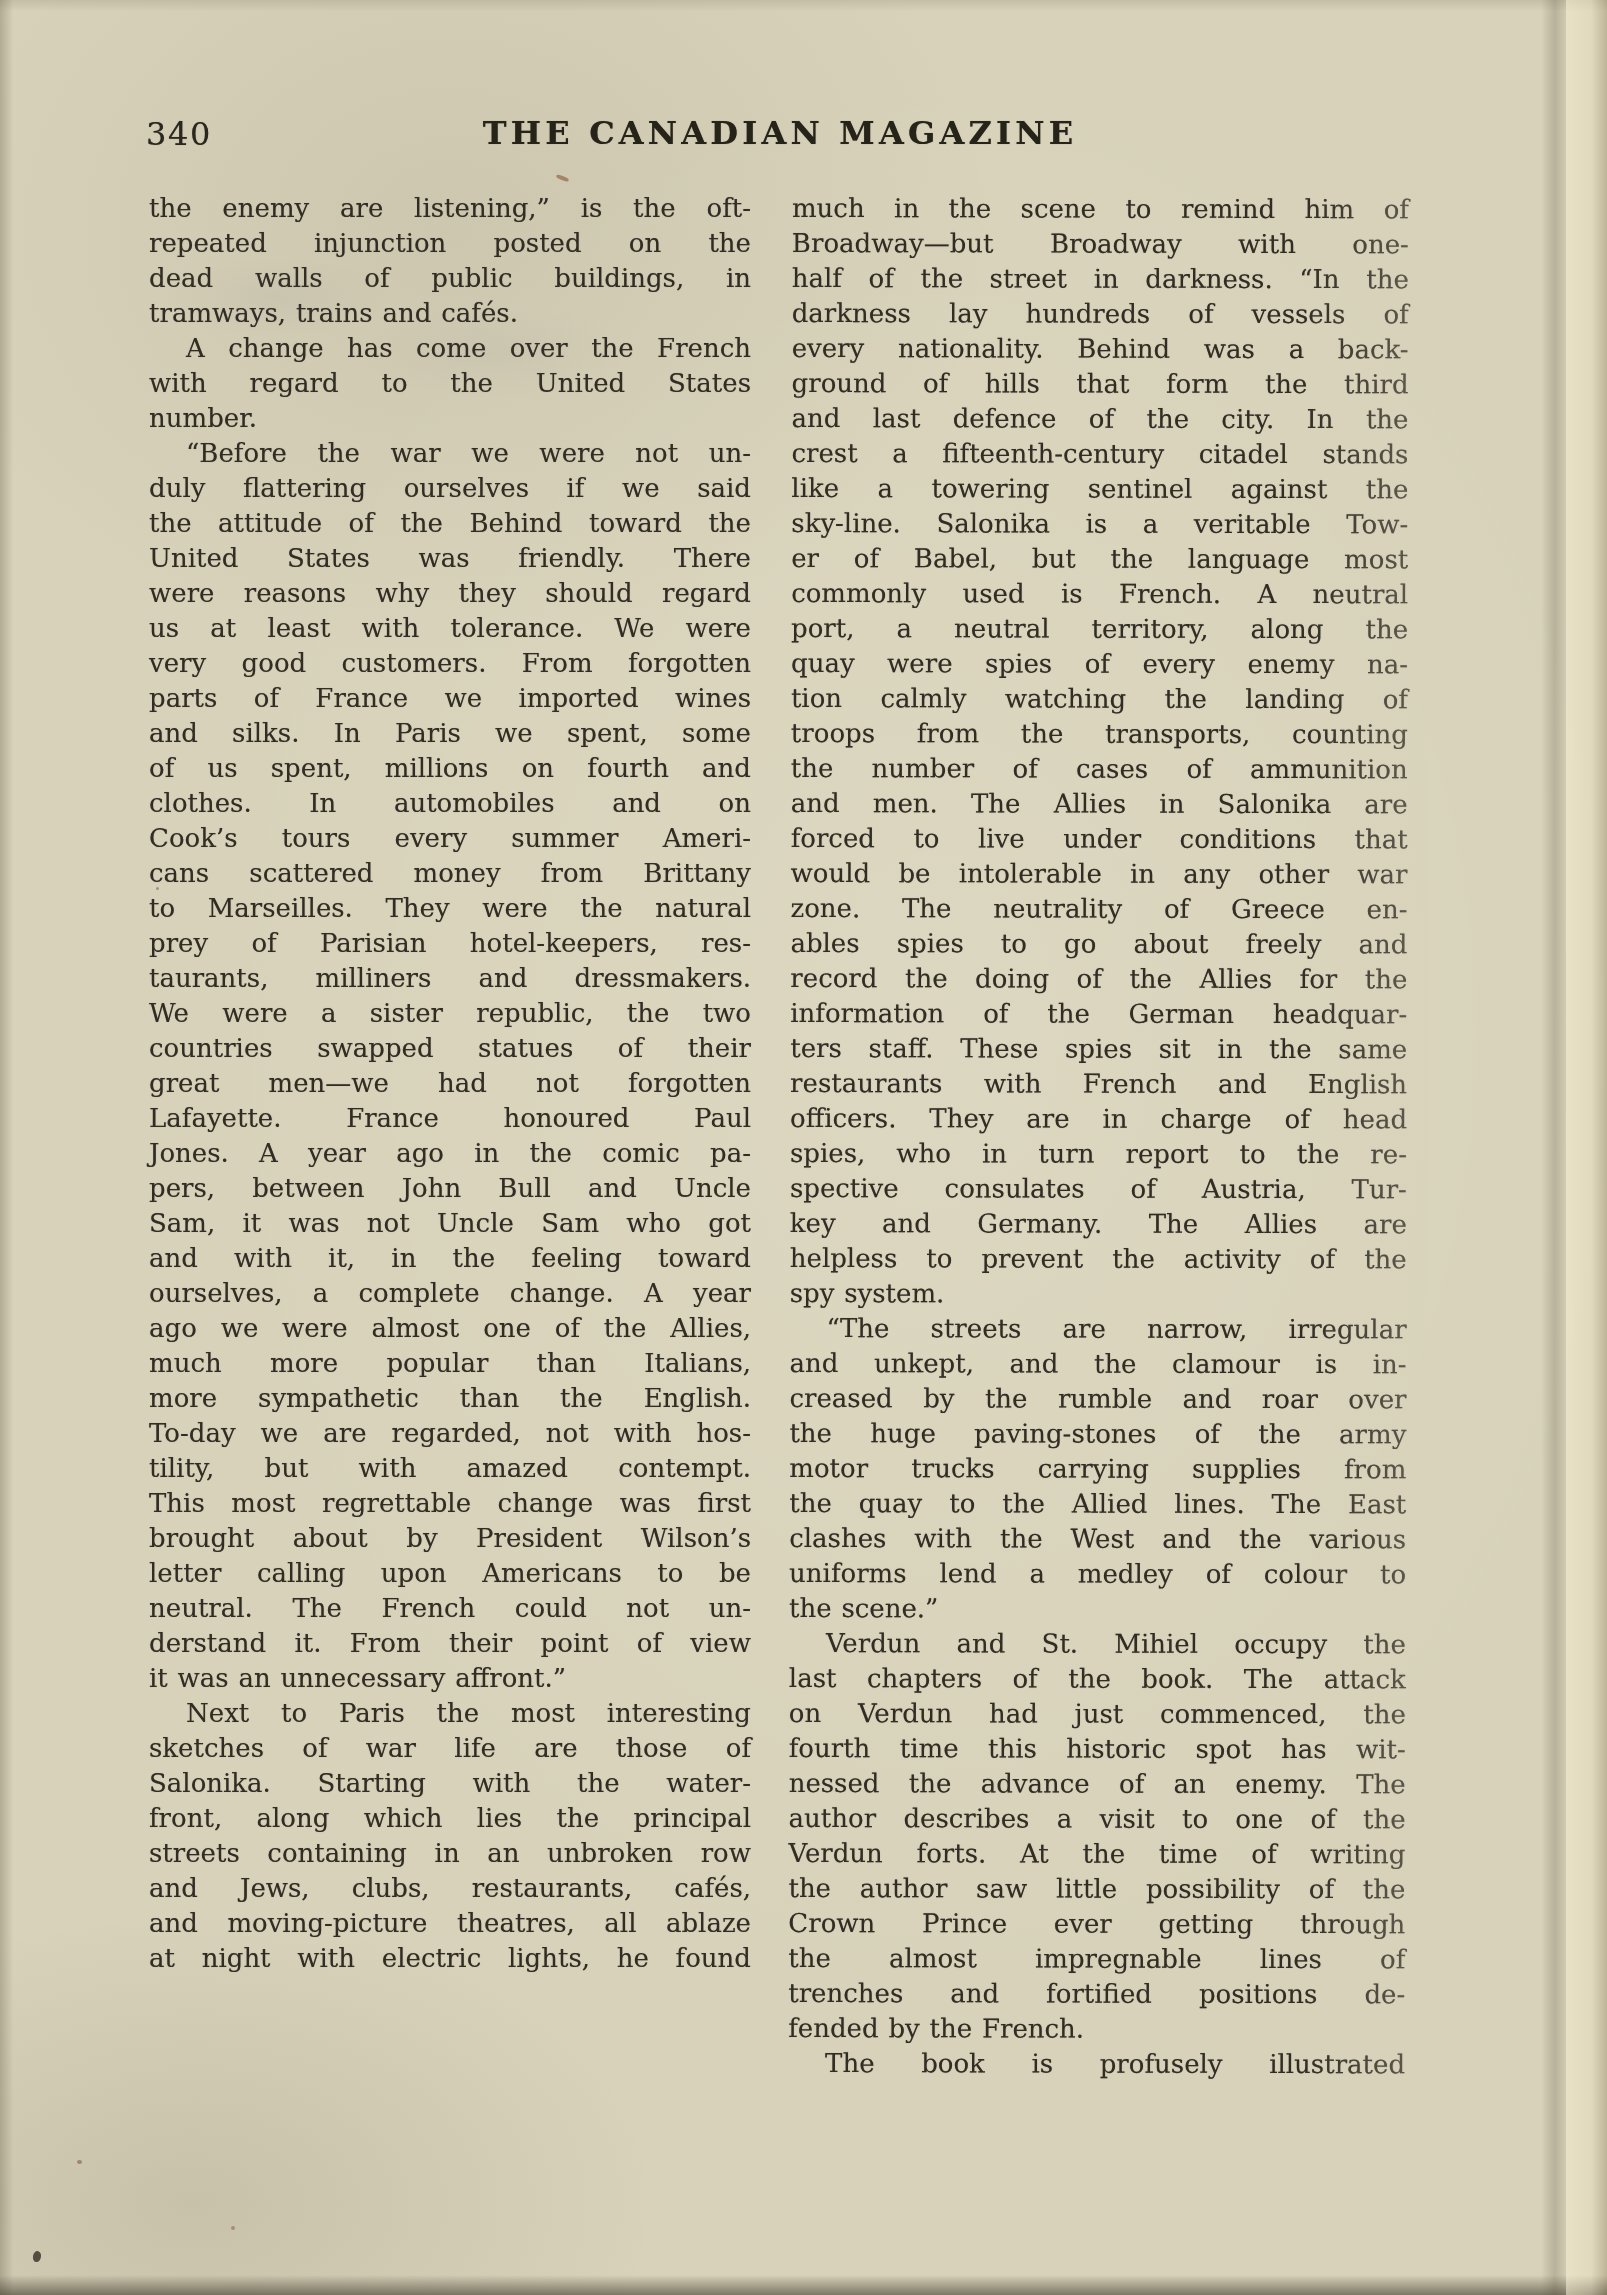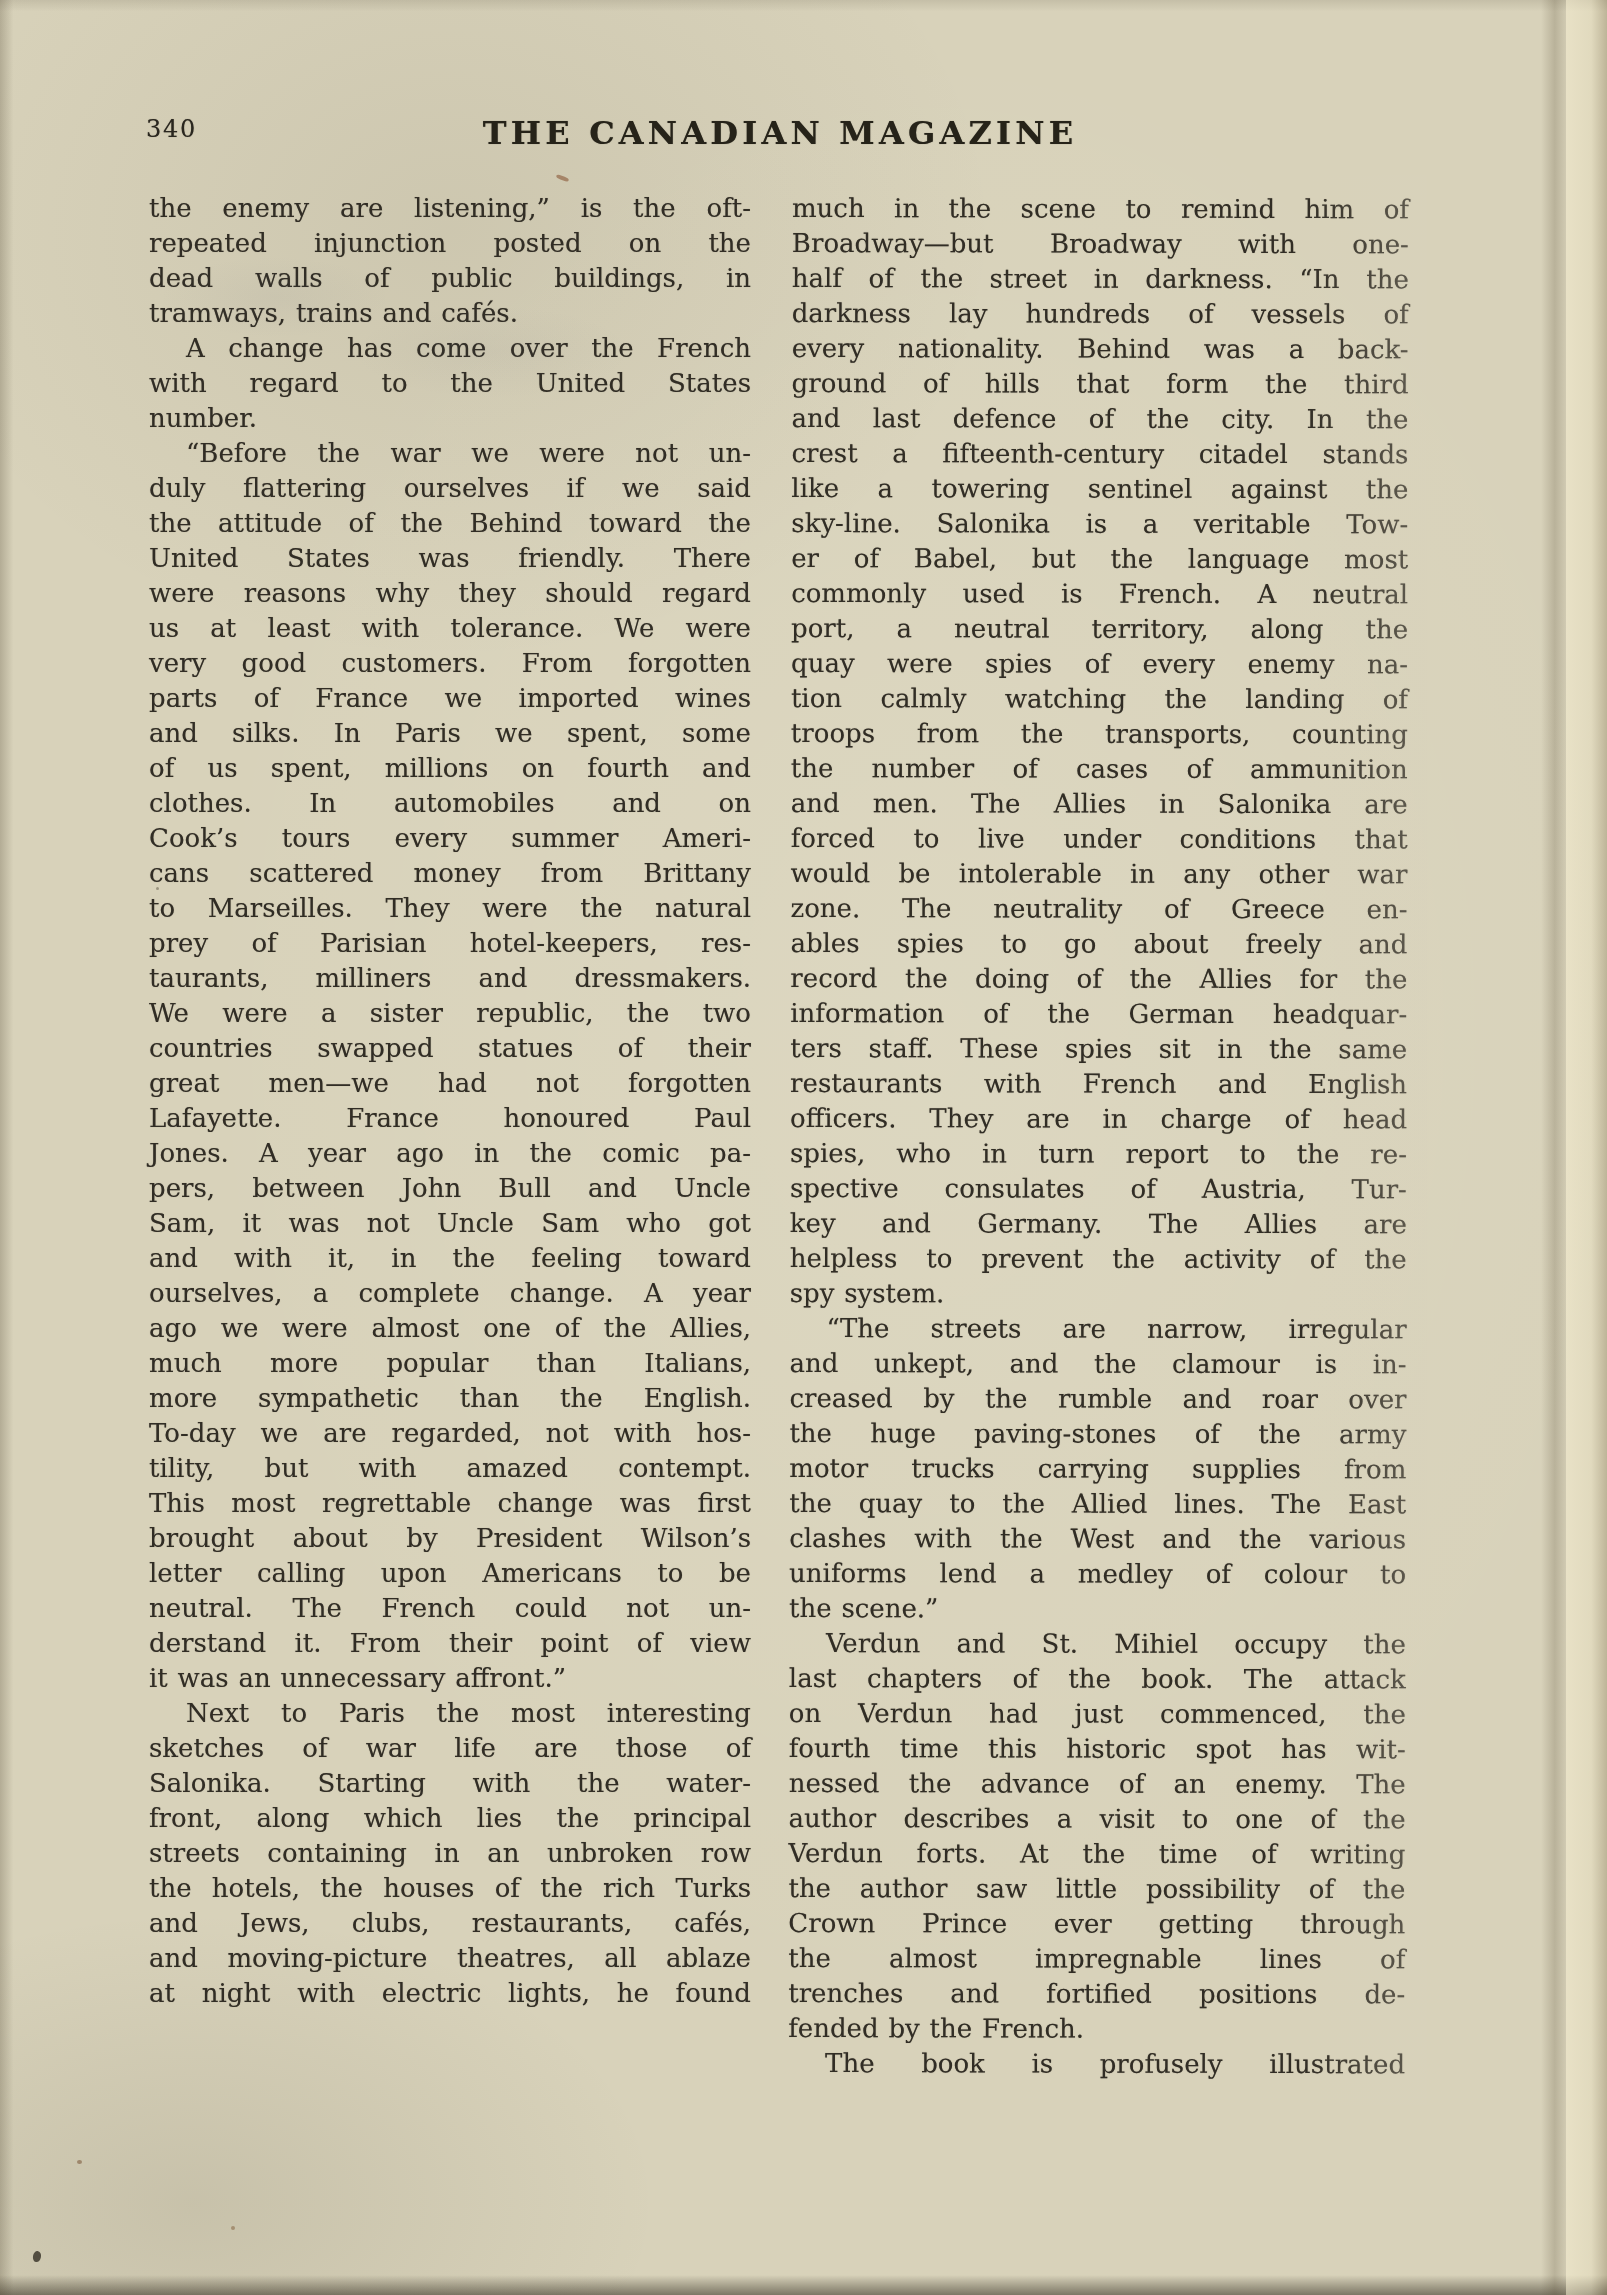--- a/index.html
+++ b/index.html
@@ -14,21 +14,21 @@
     background-image:
       radial-gradient(ellipse 790px 624px at 28% 10%, rgba(60,52,34,0.07), rgba(60,52,34,0) 70%),
       radial-gradient(ellipse 1040px 1414px at 58% 45%, rgba(255,253,240,0.12), rgba(255,253,240,0) 72%),
       radial-gradient(ellipse 666px 416px at 12% 96%, rgba(55,48,30,0.10), rgba(55,48,30,0) 70%),
       linear-gradient(90deg, rgba(70,60,40,0.25), rgba(70,60,40,0) 13.3px),
       linear-gradient(180deg, rgba(60,52,36,0.12), rgba(60,52,36,0) 11.6px),
       linear-gradient(0deg, rgba(32,27,16,0.50), rgba(32,27,16,0) 20px);
   }
   .pagenum{
     position:absolute;top:115px;left:146px;
-    font-size:24px;letter-spacing:1.7px;color:#2a271f;
+    font-size:32px;letter-spacing:1.7px;color:#2a271f;
     text-shadow:0 0 0.8px rgba(40,36,28,0.5);
   }
   .title{
     position:absolute;top:114px;left:780px;transform:translateX(-50%);
     font-size:32px;letter-spacing:4.2px;white-space:nowrap;color:#262319;
     text-shadow:0 0 0.8px rgba(38,35,25,0.55);
     font-weight:bold;
   }
   .col{
     position:absolute;top:191px;
@@ -128,21 +128,20 @@
         <div class="line">neutral. The French could not un-</div>
         <div class="line">derstand it. From their point of view</div>
         <div class="line endline">it was an unnecessary affront.”</div>
       </div>
       <div class="para">
         <div class="line firstline">Next to Paris the most interesting</div>
         <div class="line">sketches of war life are those of</div>
         <div class="line">Salonika. Starting with the water-</div>
         <div class="line">front, along which lies the principal</div>
         <div class="line">streets containing in an unbroken row</div>
-        <div class="line">the hotels, the houses of the rich Turks</div>
         <div class="line">and Jews, clubs, restaurants, cafés,</div>
         <div class="line">and moving-picture theatres, all ablaze</div>
         <div class="line">at night with electric lights, he found</div>
       </div>
     </div>
   <div class="col col-right">
       <div class="para">
         <div class="line">much in the scene to remind him of</div>
         <div class="line">Broadway—but Broadway with one-</div>
         <div class="line">half of the street in darkness. “In the</div>

